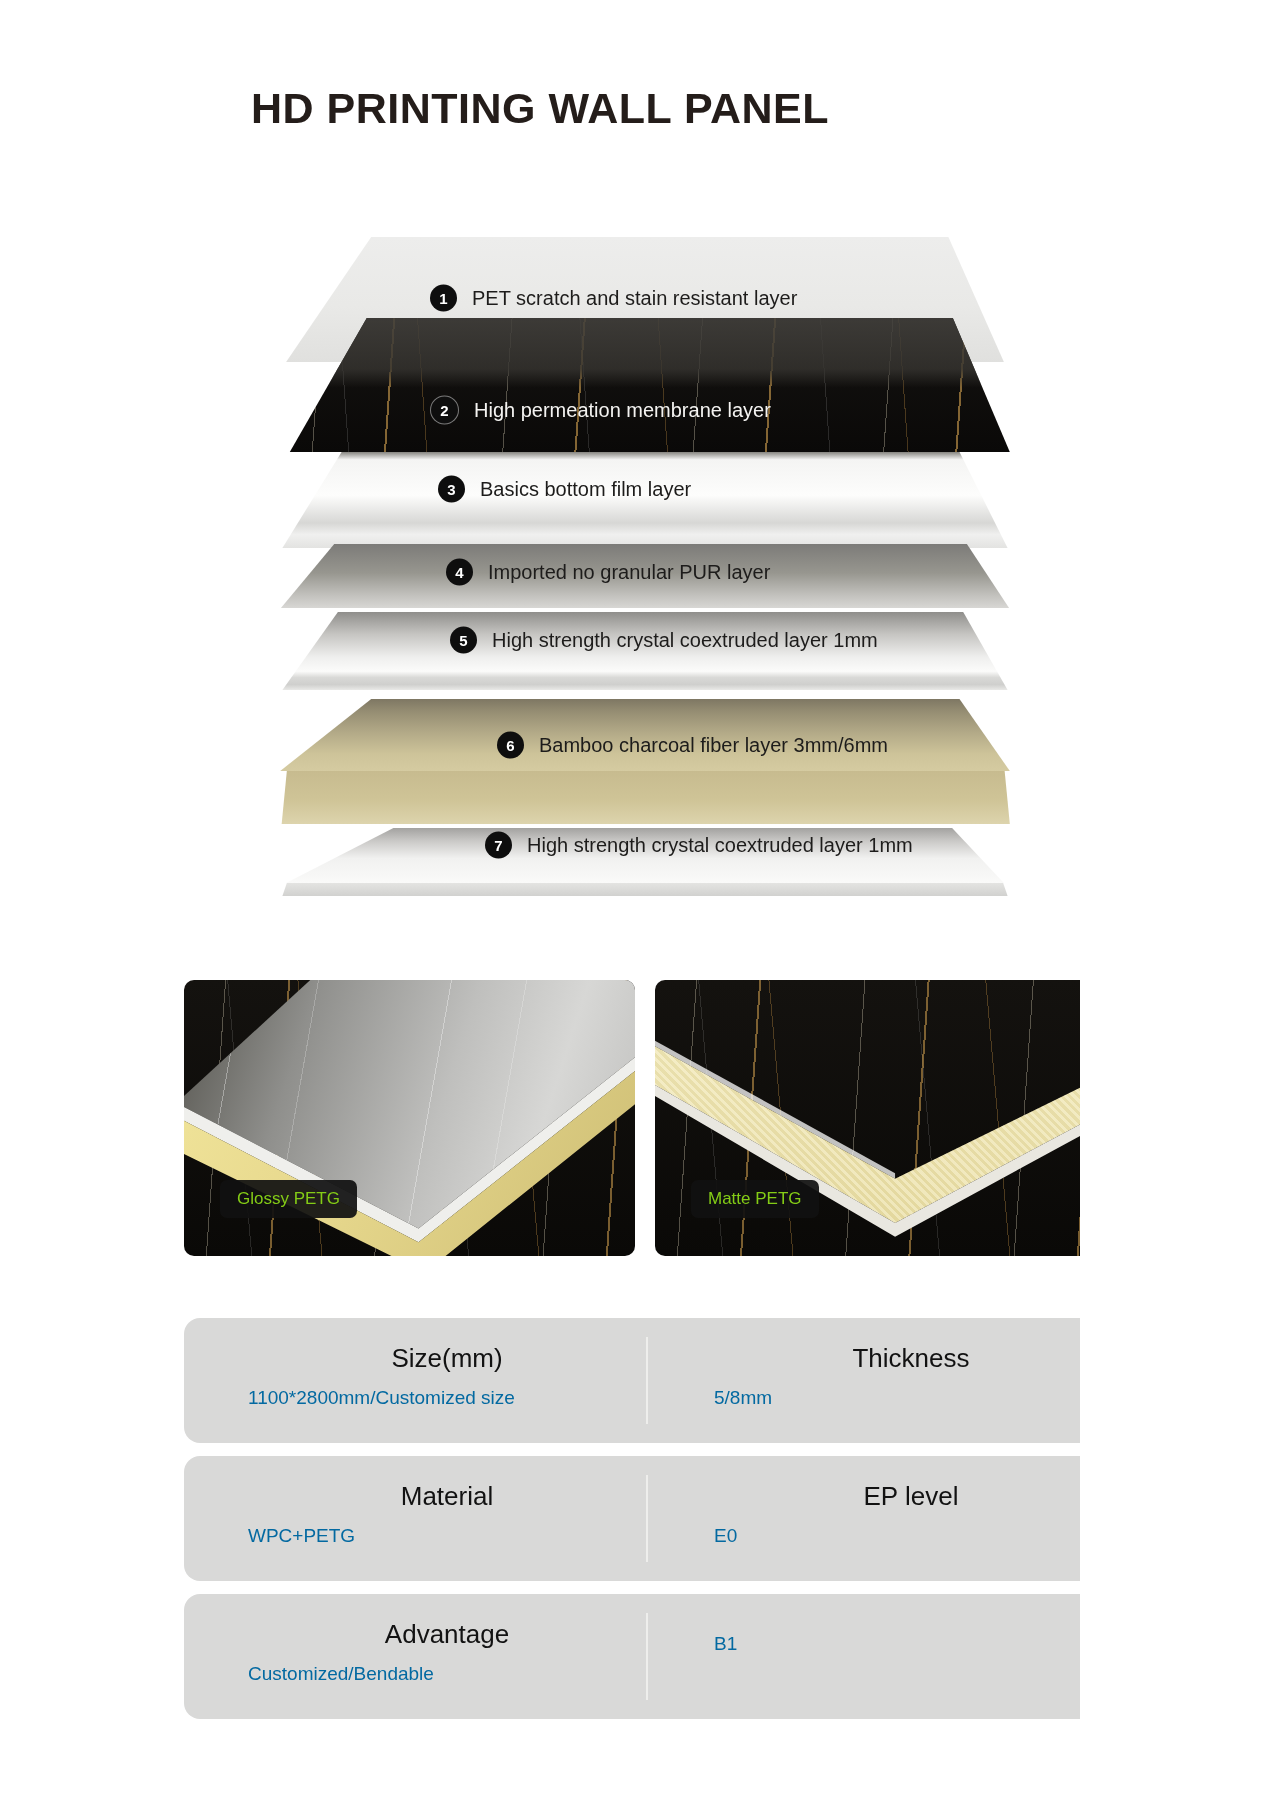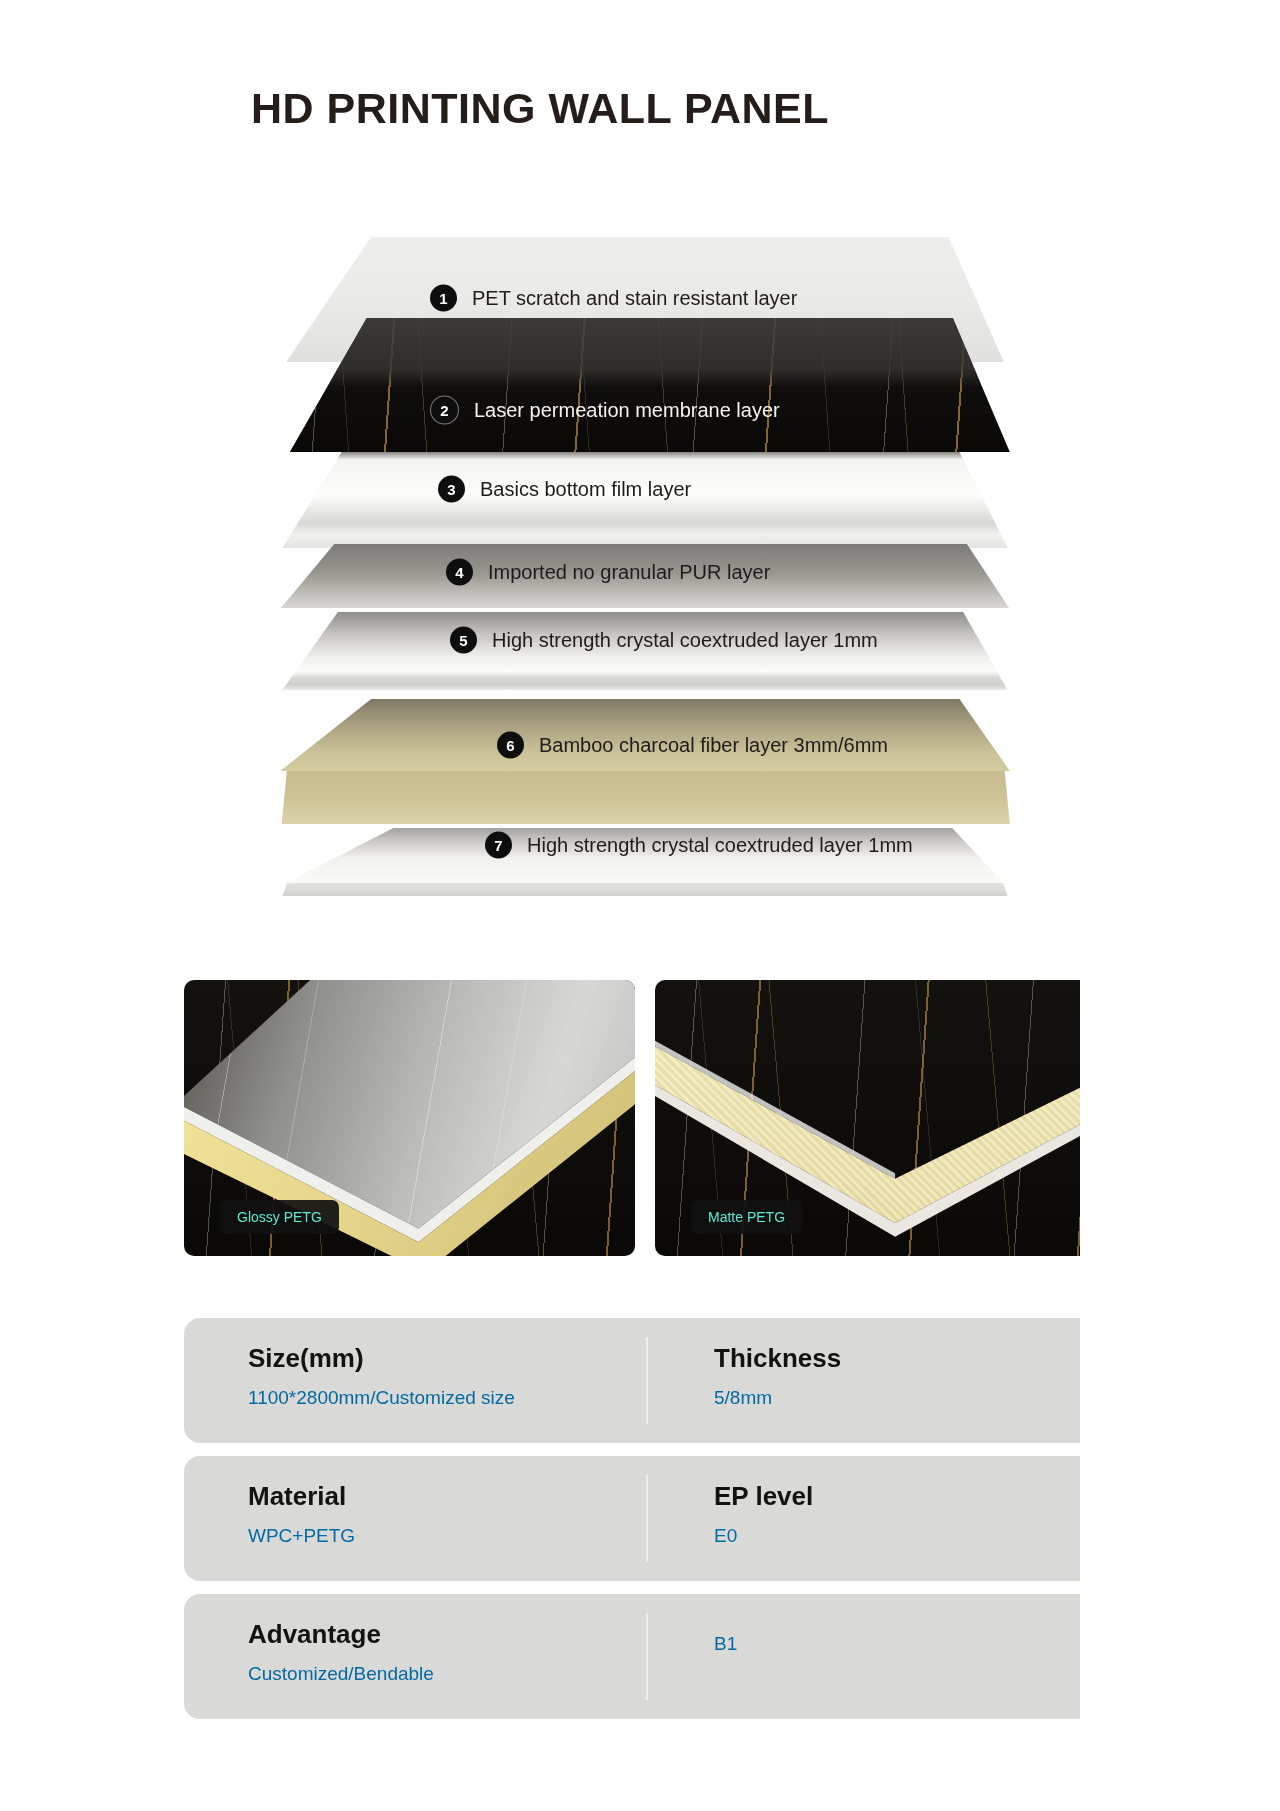--- a/index.html
+++ b/index.html
@@ -73,32 +73,32 @@
         linear-gradient(108deg,#56554f 0%,#8f8f8c 25%,#bfbfbd 55%,#d7d7d5 75%,#bcbcba 100%);}
   .glossy-white{clip-path:polygon(0 46%,52% 90%,100% 28%,100% 33%,52% 95%,0 51%);background:#efefec;}
   .glossy-tan{clip-path:polygon(0 51%,52% 95%,100% 33%,100% 45%,58% 100%,46% 100%,0 63%);
       background:linear-gradient(120deg,#f2e69c 0%,#e6d78c 45%,#cdbd74 100%);}
   .matte-cream{clip-path:polygon(0 24%,53% 72%,100% 34%,100% 47%,53% 88%,0 38%);
       background:
         repeating-linear-gradient(45deg,rgba(255,255,255,.25) 0 3px,rgba(0,0,0,.03) 3px 6px),
         linear-gradient(180deg,#f3eab9 0%,#e9dda0 100%);}
   .matte-white{clip-path:polygon(0 38%,53% 88%,100% 47%,100% 51%,53% 93%,0 42%);background:#e9e7e0;}
   .matte-topline{clip-path:polygon(0 22%,53% 70%,53% 72%,0 24%);background:rgba(255,255,255,.75);}
-  .tag{position:absolute;left:36px;bottom:22px;background:rgba(17,17,17,.93);color:#5eead4;
-       font-size:14px;padding:9px 17px;border-radius:7px;z-index:5;}
+  .tag{position:absolute;left:36px;bottom:38px;background:rgba(17,17,17,.93);color:#84cc16;
+       font-size:17px;padding:9px 17px;border-radius:7px;z-index:5;}
 
   
   .spec-row{position:absolute;left:184px;width:924px;height:125px;background:#d9d9d8;
             border-radius:16px;display:flex;}
   .spec-row.r1{top:1318px;} .spec-row.r2{top:1456px;} .spec-row.r3{top:1594px;}
   .spec-cell{width:50%;box-sizing:border-box;padding-top:26px;}
   .spec-cell.left{padding-left:64px;}
   .spec-cell.right{padding-left:68px;}
   .spec-divider{position:absolute;left:50%;top:19px;width:2px;height:87px;background:#eeeeec;}
-  .spec-title{font-size:26px;font-weight:700;color:#121212;line-height:1.15;}
+  .spec-title{font-size:26px;font-weight:400;color:#121212;line-height:1.15;text-align:center;}
   .spec-value{margin-top:13px;font-size:19px;color:#0369a1;}
 </style>
 </head>
 <body>
 
 <div id="page">
 
   <div class="header">
     <h1 class="title">HD PRINTING WALL PANEL</h1>
   </div>
@@ -113,21 +113,21 @@
     <div class="layer l6front"></div>
     <div class="layer l7"></div>
     <div class="layer l7edge"></div>
 
     <div class="layer-label ll1">
       <span class="badge">1</span>
       <span class="txt">PET scratch and stain resistant layer</span>
     </div>
     <div class="layer-label ll2 on-dark">
       <span class="badge ring">2</span>
-      <span class="txt">Laser permeation membrane layer</span>
+      <span class="txt">High permeation membrane layer</span>
     </div>
     <div class="layer-label ll3">
       <span class="badge">3</span>
       <span class="txt">Basics bottom film layer</span>
     </div>
     <div class="layer-label ll4">
       <span class="badge">4</span>
       <span class="txt">Imported no granular PUR layer</span>
     </div>
     <div class="layer-label ll5">

